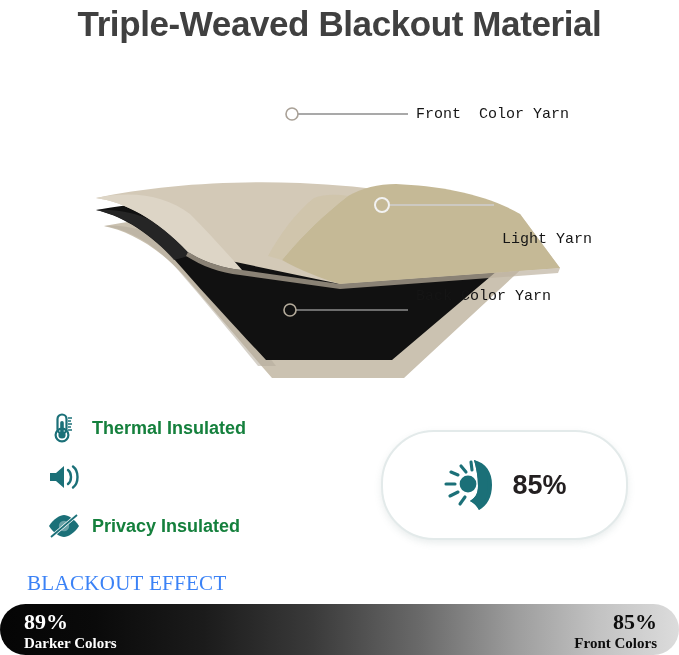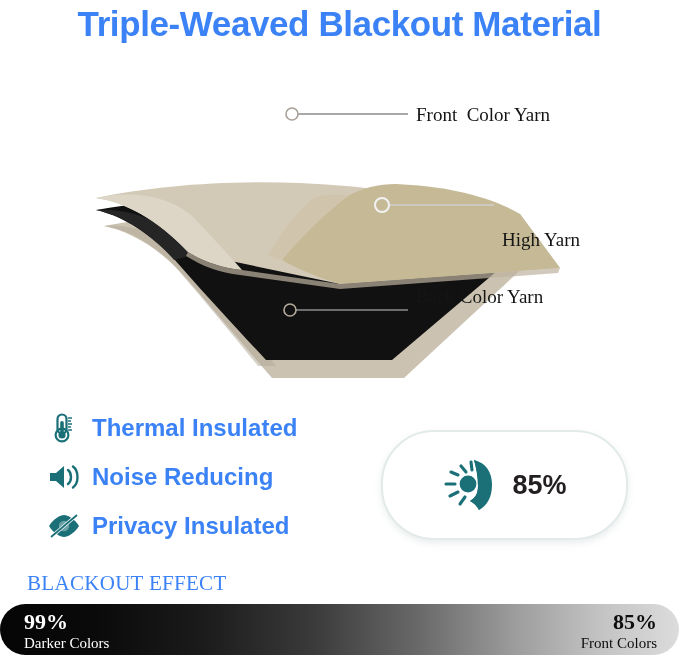--- a/index.html
+++ b/index.html
@@ -29,39 +29,39 @@
     position: absolute;
     left: 0;
     top: 2px;
     width: 679px;
     text-align: center;
     font-family: "Liberation Sans", sans-serif;
     font-weight: bold;
     font-size: 35px;
     line-height: 44px;
     letter-spacing: -0.4px;
-    color: #3b82f6;
+    color: #404040;
     white-space: nowrap;
   }
 
   
   .diagram {
     position: absolute;
     left: 0;
     top: 78px;
     width: 679px;
     height: 300px;
   }
   .diagram svg { display: block; }
 
   
   .callout {
     position: absolute;
-    font-family: Liberation Serif, serif;
-    font-size: 19px;
+    font-family: Liberation Mono, monospace;
+    font-size: 15px;
     line-height: 24px;
     color: #151515;
     white-space: pre;
   }
   .callout-front { left: 416px; top: 103px; }
   .callout-black { left: 502px; top: 180px; }
   .callout-back  { left: 416px; top: 285px; }
 
   
   .features {
@@ -82,23 +82,23 @@
     height: 36px;
     display: flex;
     align-items: center;
     justify-content: center;
     color: #1b7078;
   }
   .feature-icon svg { display: block; }
   .feature-label {
     font-family: "Liberation Sans", sans-serif;
     font-weight: bold;
-    font-size: 24px;
+    font-size: 18px;
     line-height: 28px;
-    color: #3b82f6;
+    color: #15803d;
     margin-left: 10px;
     white-space: nowrap;
   }
 
   
   .badge {
     position: absolute;
     left: 381px;
     top: 430px;
     width: 243px;
@@ -168,21 +168,21 @@
   }
   .effect-left  { left: 24px;  text-align: left;  color: #ffffff; }
   .effect-right { right: 22px; text-align: right; color: #0d0d0d; }
   .effect-pct {
     font-weight: bold;
     font-size: 22px;
     line-height: 24px;
     white-space: nowrap;
   }
   .effect-sub {
-    font-weight: normal;
+    font-weight: bold;
     font-size: 15px;
     line-height: 18px;
     white-space: nowrap;
   }
 </style>
 </head>
 <body>
 
 <div class="page">
 
@@ -227,21 +227,21 @@
       <circle cx="382" cy="127" r="7" fill="none" stroke="#f2f2f2" stroke-width="2"></circle>
 
       <line x1="296" y1="232" x2="408" y2="232" stroke="#8c8c8c" stroke-width="1.4"></line>
       <circle cx="290" cy="232" r="6" fill="none" stroke="#b4ab9b" stroke-width="1.6"></circle>
     </svg>
   </div>
 
   <div class="callout callout-front">Front  Color Yarn</div>
 
   <div class="callout callout-black">
-    <div>High Yarn</div>
+    <div>Light Yarn</div>
   </div>
 
   <div class="callout callout-back">Back Color Yarn</div>
 
   <div class="features">
 
     <div class="feature-row">
       <span class="feature-icon">
         <svg width="30" height="32" viewBox="0 0 30 32" xmlns="http://www.w3.org/2000/svg">
           <rect x="8.5" y="2.5" width="9" height="19" rx="4.5" fill="none" stroke="#1b7078" stroke-width="2.2"></rect>
@@ -261,21 +261,20 @@
     </div>
 
     <div class="feature-row">
       <span class="feature-icon">
         <svg width="32" height="28" viewBox="0 0 32 28" xmlns="http://www.w3.org/2000/svg">
           <path d="M2,10 L8,10 L16,3 L16,25 L8,18 L2,18 Z" fill="#1b7078"></path>
           <path d="M20,7 C24,10 24,18 20,21" fill="none" stroke="#1b7078" stroke-width="2.4" stroke-linecap="round"></path>
           <path d="M25,3.5 C31,8 31,20 25,24.5" fill="none" stroke="#1b7078" stroke-width="2.4" stroke-linecap="round"></path>
         </svg>
       </span>
-      <span class="feature-label">Noise Reducing</span>
     </div>
 
     <div class="feature-row">
       <span class="feature-icon">
         <svg width="34" height="26" viewBox="0 0 34 26" xmlns="http://www.w3.org/2000/svg">
           <path d="M2,13 C7,5.5 13,2 17,2 C21,2 27,5.5 32,13
                    C27,20.5 21,24 17,24 C13,24 7,20.5 2,13 Z" fill="#1b7078"></path>
           <circle cx="17" cy="13" r="5.2" fill="#ffffff" opacity="0.35"></circle>
           <line x1="4" y1="24" x2="30" y2="2" stroke="#ffffff" stroke-width="3.4"></line>
           <line x1="4" y1="24" x2="30" y2="2" stroke="#1b7078" stroke-width="1.8"></line>
@@ -310,21 +309,21 @@
     </span>
     <span class="badge-text">
       <span style="display:block">85%</span>
     </span>
   </div>
 
   <div class="effect-heading">BLACKOUT EFFECT</div>
 
   <div class="effect-bar">
     <div class="effect-side effect-left">
-      <div class="effect-pct">99%</div>
+      <div class="effect-pct">89%</div>
       <div class="effect-sub">Darker Colors</div>
     </div>
     <div class="effect-side effect-right">
       <div class="effect-pct">85%</div>
       <div class="effect-sub">Front Colors</div>
     </div>
   </div>
 
 </div>
 

